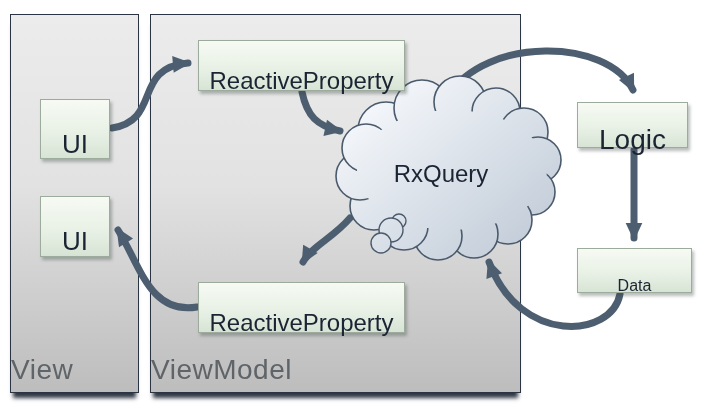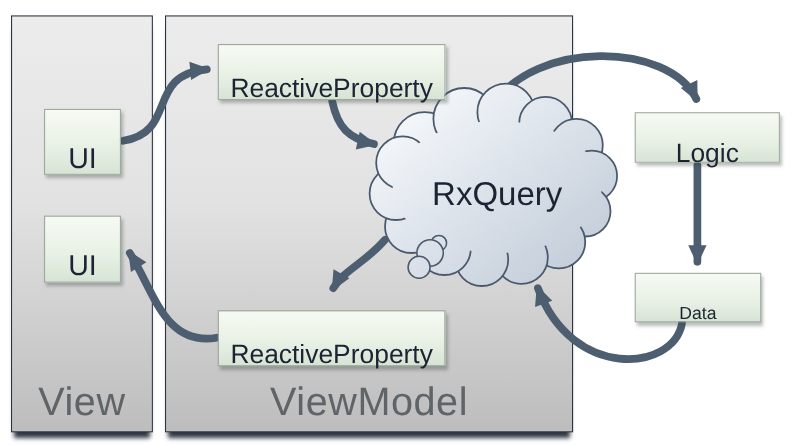--- a/index.html
+++ b/index.html
@@ -15,22 +15,21 @@
     top:14px;height:379px;
     background:linear-gradient(180deg,#ececec 0%,#e2e2e2 45%,#bdbdbd 100%);
     border:1px solid #2a3442;
     box-shadow:0 8px 4px -3px rgba(25,33,47,0.9);
     box-sizing:border-box;
     z-index:1;
   }
   .panel-label{
     position:absolute;
     bottom:6px;left:0;right:0;
-    text-align:center;
-    font-size:36px;
+    font-size:28px;
     font-weight:300;
     color:#5f6468;
     letter-spacing:0.5px;
   }
   #svg-layer{
     position:absolute;left:0;top:0;
     z-index:2;
     pointer-events:none;
   }
   .node{
@@ -39,23 +38,23 @@
     border:1px solid #9dab9d;
     box-shadow:2px 3px 3px rgba(55,65,60,0.35);
     box-sizing:border-box;
     display:flex;align-items:center;justify-content:center;
     color:#1b2433;
     z-index:3;
   }
   .node-label{white-space:nowrap;margin-top:30px;}
   #cloud-label{
     position:absolute;
-    left:367px;top:160px;width:170px;
+    left:356px;top:160px;width:170px;
     text-align:center;
-    font-size:30px;
+    font-size:24px;
     color:#1b2433;
     z-index:3;
   }
 </style>
 </head>
 <body>
 
 <div id="stage">
 
   <div class="panel" style="left:10px;width:129px;">
@@ -121,21 +120,21 @@
   </div>
 
   <div class="node" style="left:198px;top:40px;width:207px;height:51px;font-size:24px;">
     <span class="node-label">ReactiveProperty</span>
   </div>
 
   <div class="node" style="left:198px;top:282px;width:207px;height:51px;font-size:24px;">
     <span class="node-label">ReactiveProperty</span>
   </div>
 
-  <div class="node" style="left:577px;top:102px;width:132px;height:46px;font-size:24px;">
+  <div class="node" style="left:577px;top:102px;width:111px;height:46px;font-size:28px;">
     <span class="node-label">Logic</span>
   </div>
 
   <div class="node" style="left:577px;top:248px;width:115px;height:45px;font-size:16px;">
     <span class="node-label">Data</span>
   </div>
 
   <div id="cloud-label">RxQuery</div>
 
 </div>

